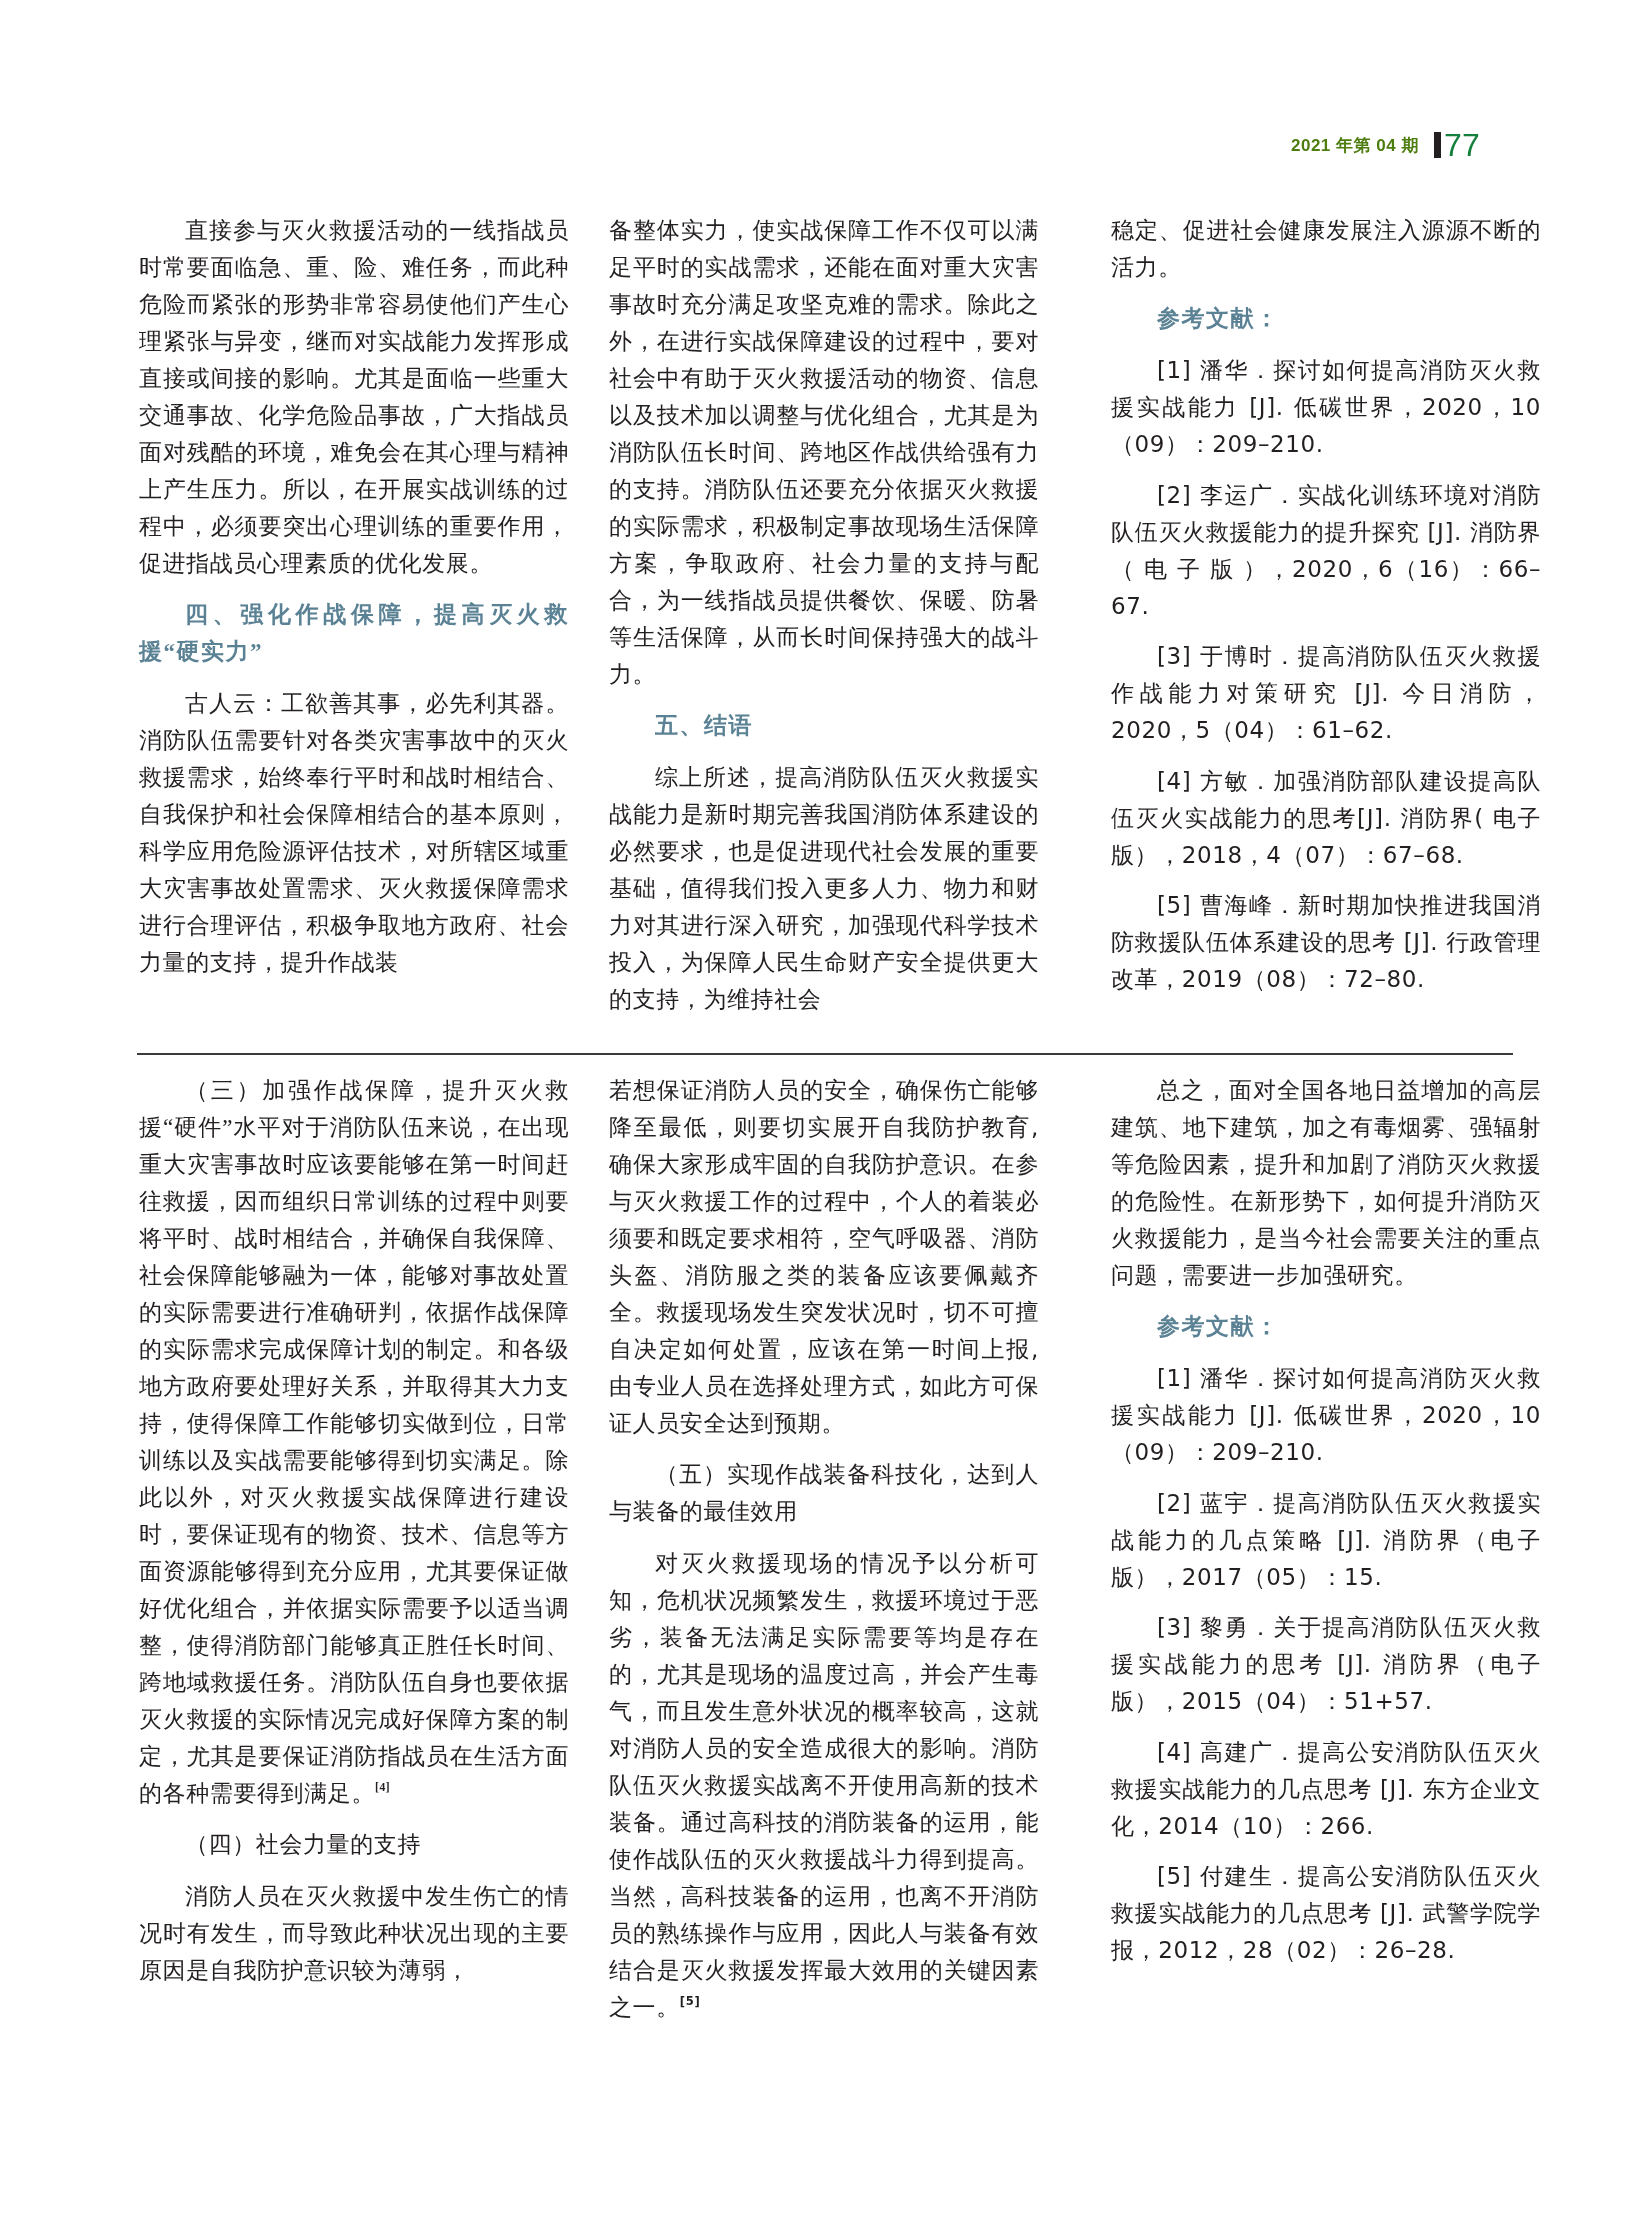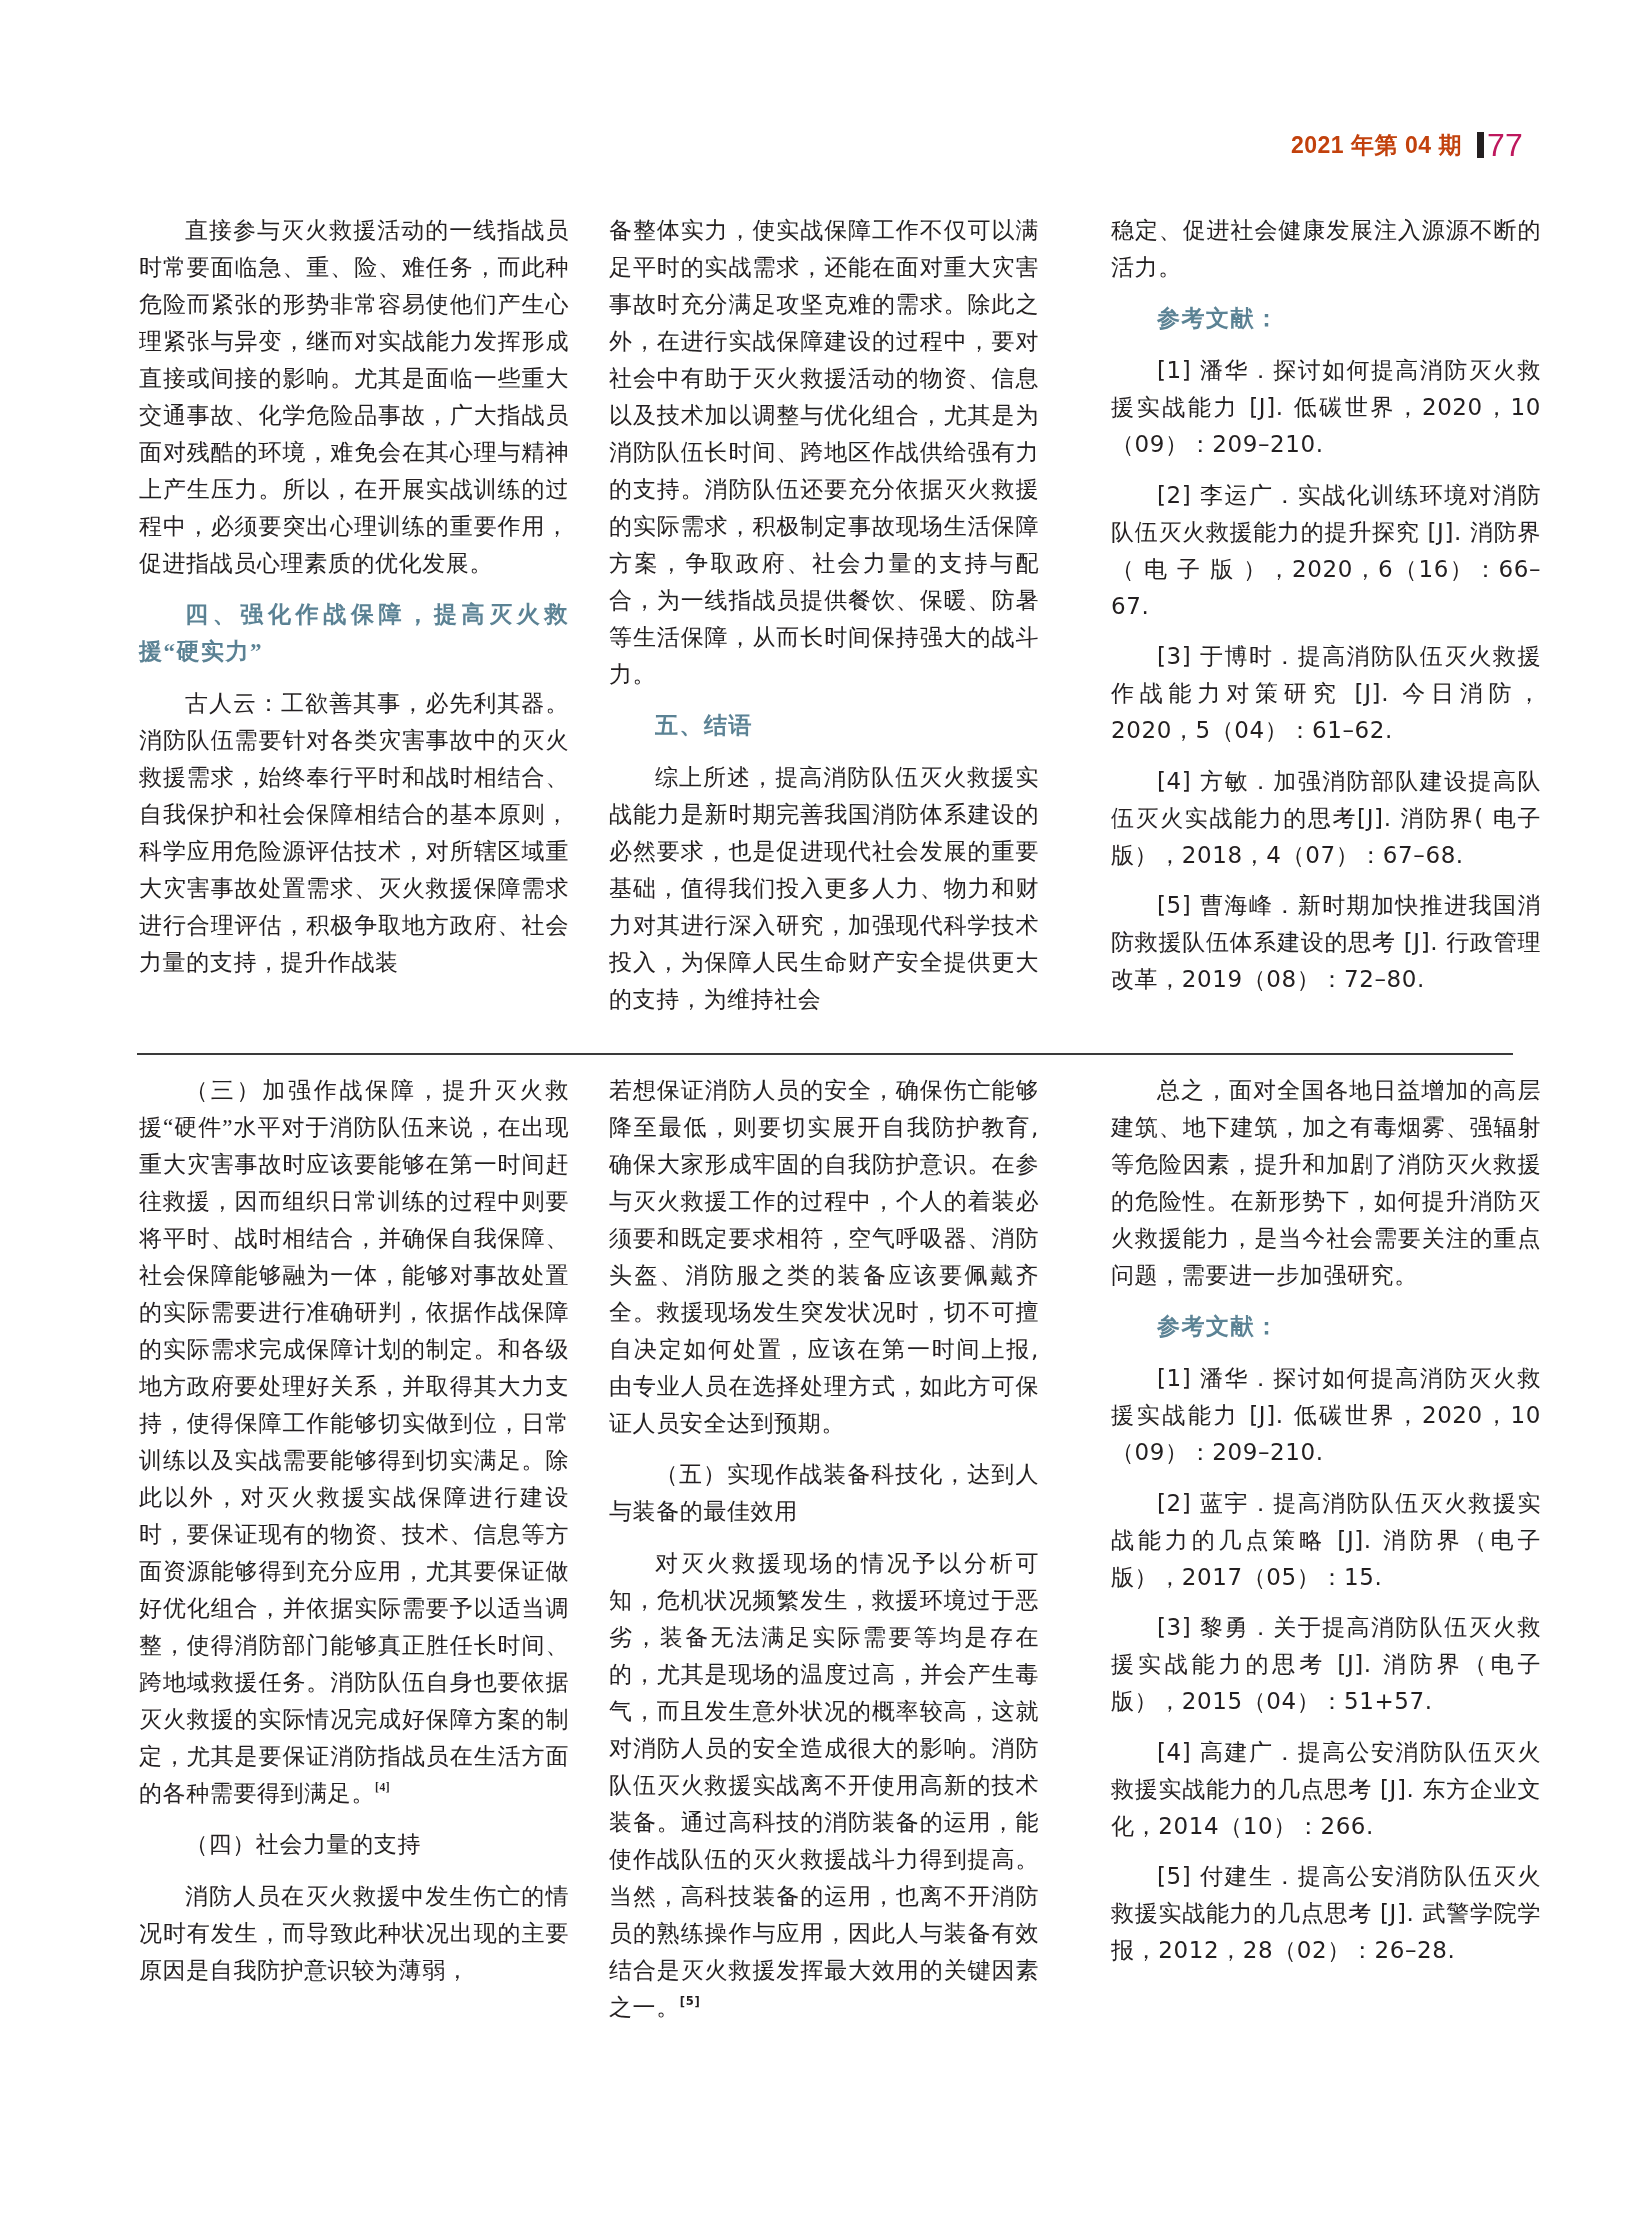--- a/index.html
+++ b/index.html
@@ -6,23 +6,23 @@
   body {
     width: 1651px; height: 2224px; position: relative; overflow: hidden;
     font-family: "DejaVu Sans", "Liberation Sans", sans-serif;
     color: #231f20;
   }
   .header {
     position: absolute; top: 129px; left: 1291px;
     display: flex; align-items: center;
     font-family: "Liberation Sans", "DejaVu Sans", sans-serif;
   }
-  .header .issue { font-size: 23px; font-weight: bold; color: #c2410c; letter-spacing: 0.5px; }
+  .header .issue { font-size: 17px; font-weight: bold; color: #4d7c0f; letter-spacing: 0.5px; }
   .header .bar { width: 6.8px; height: 26px; background: #231f20; margin-left: 15.5px; margin-right: 2.9px; }
-  .header .page { font-size: 32px; font-weight: normal; color: #be185d; line-height: 1; }
+  .header .page { font-size: 32px; font-weight: normal; color: #15803d; line-height: 1; }
 
   .col {
     position: absolute; width: 430px;
     font-size: 23px; line-height: 37px;
     text-align: justify; letter-spacing: 0.6px;
   }
   .col p { margin: 0 0 13.6px 0; text-indent: 2em; }
   .col p.noindent { text-indent: 0; }
   .col p.cont { text-indent: 0; }
   .col h3 {

